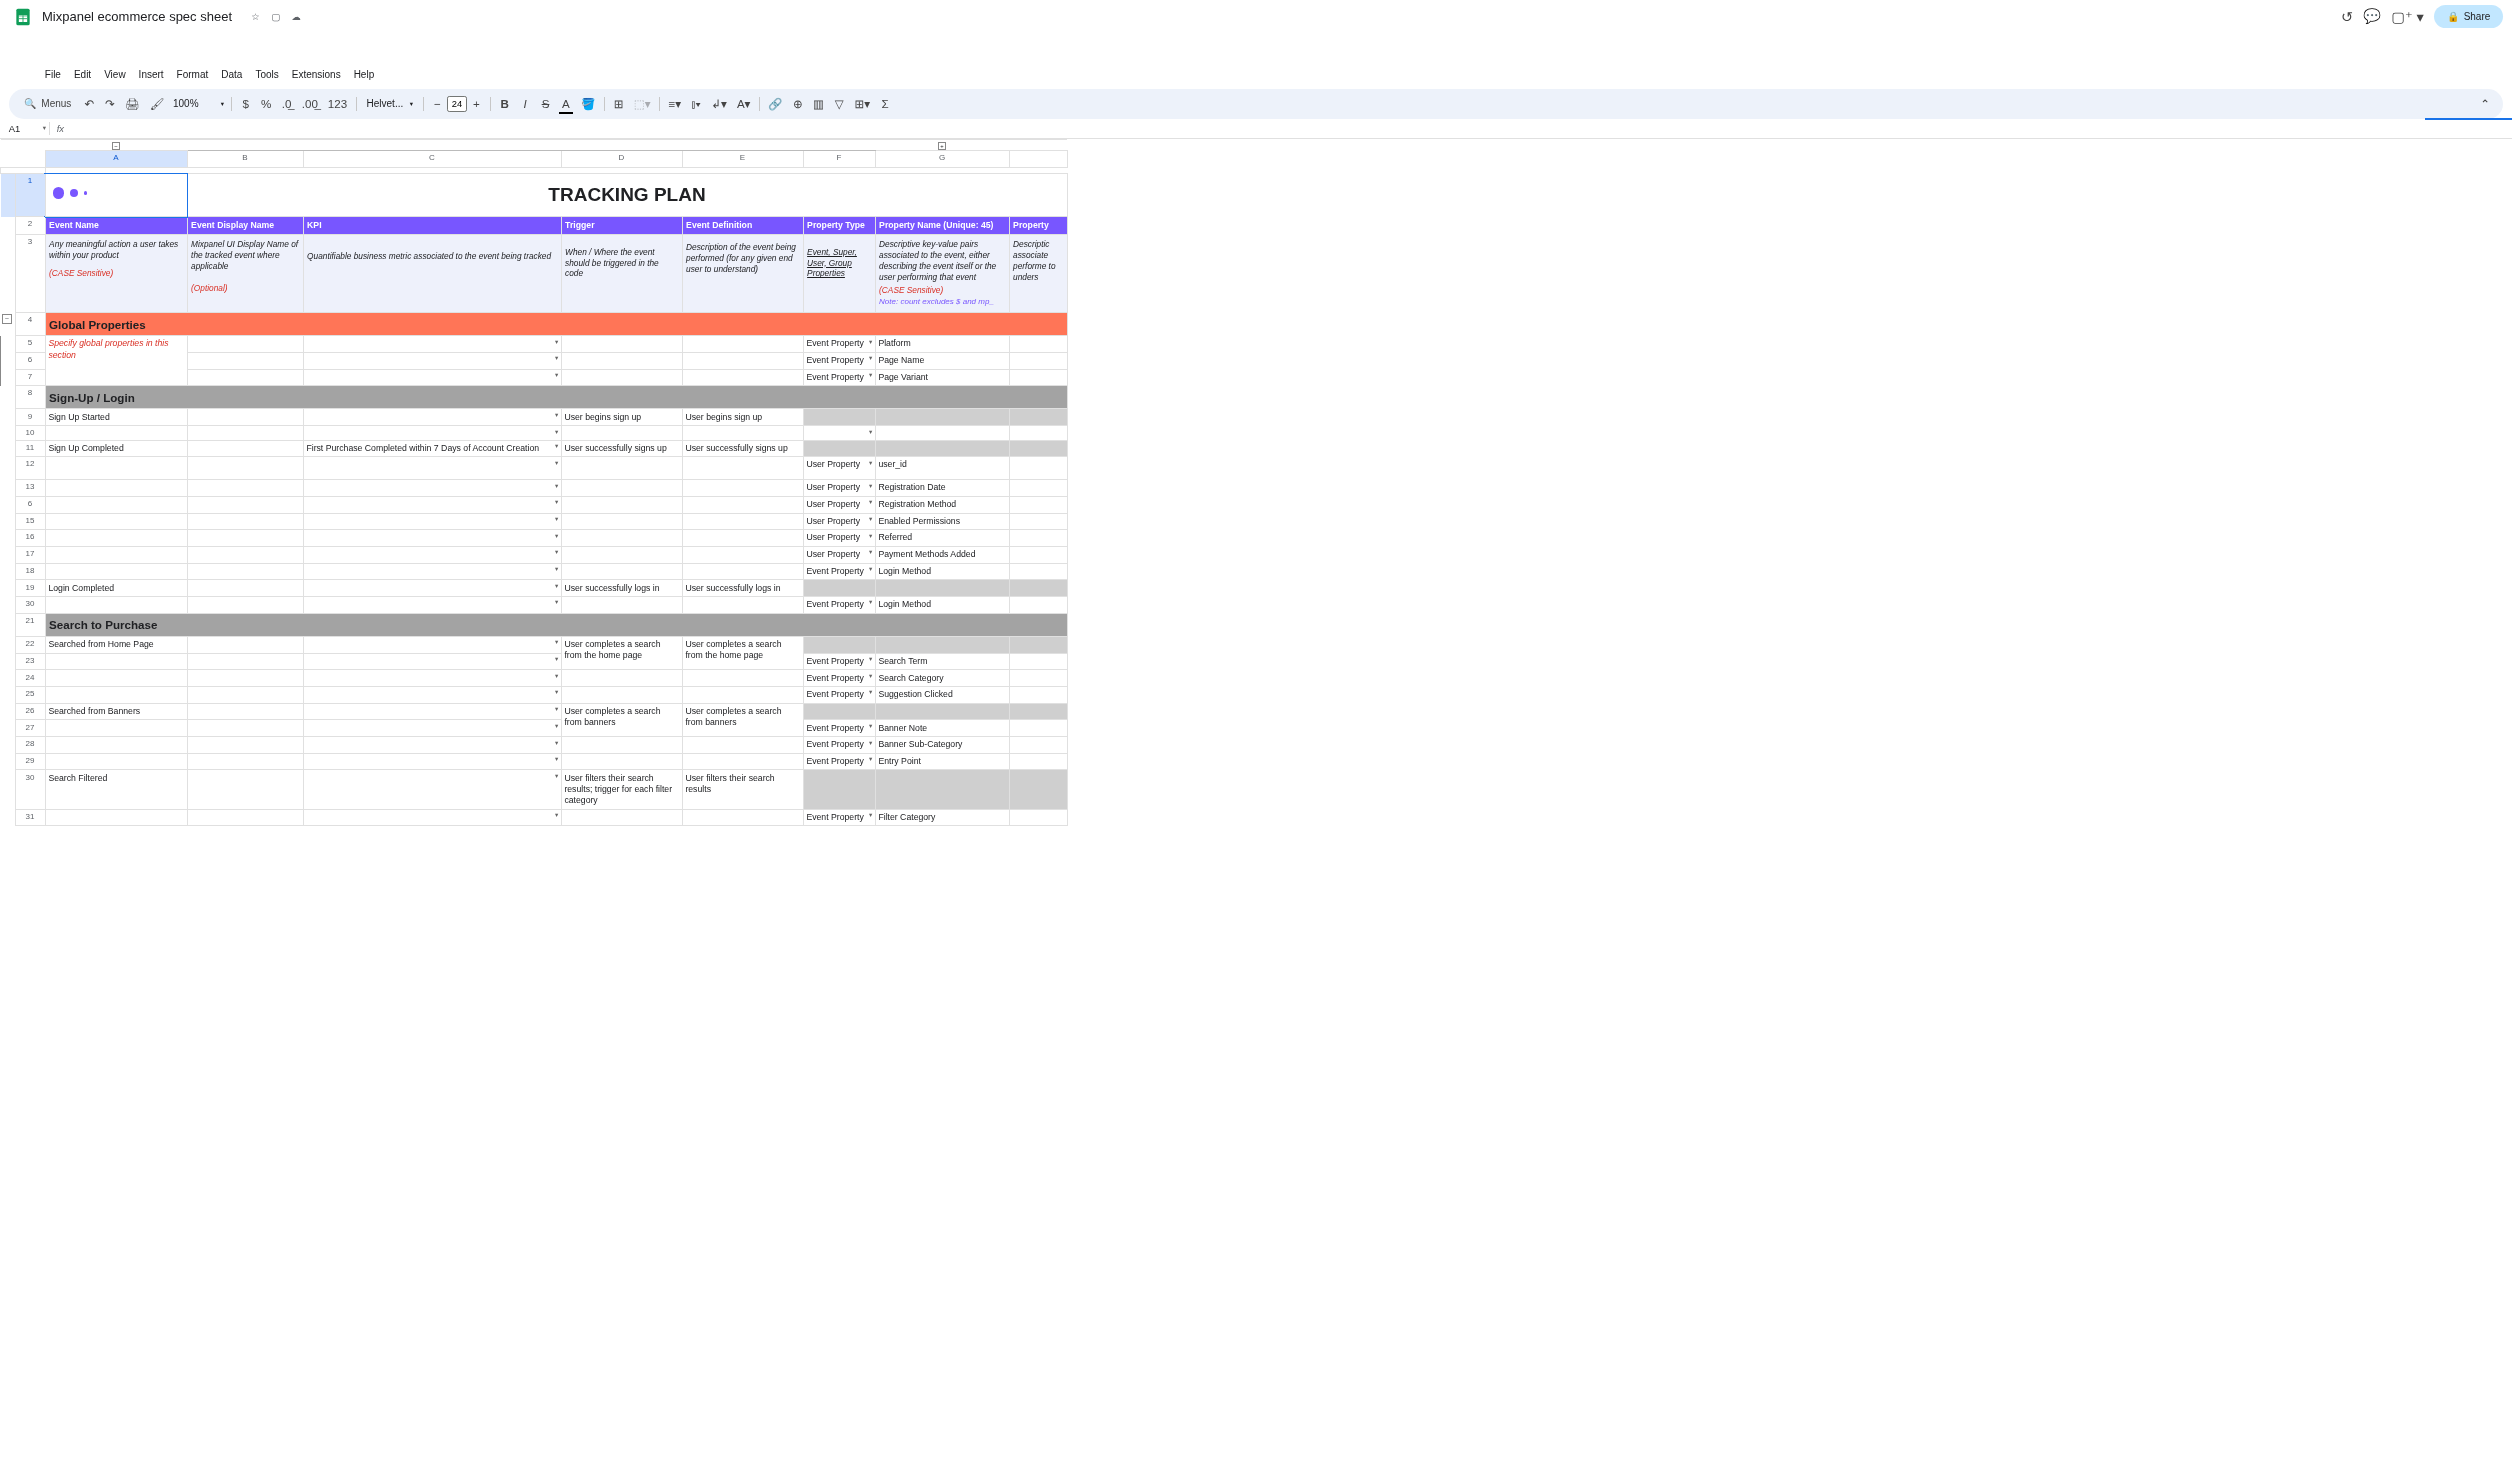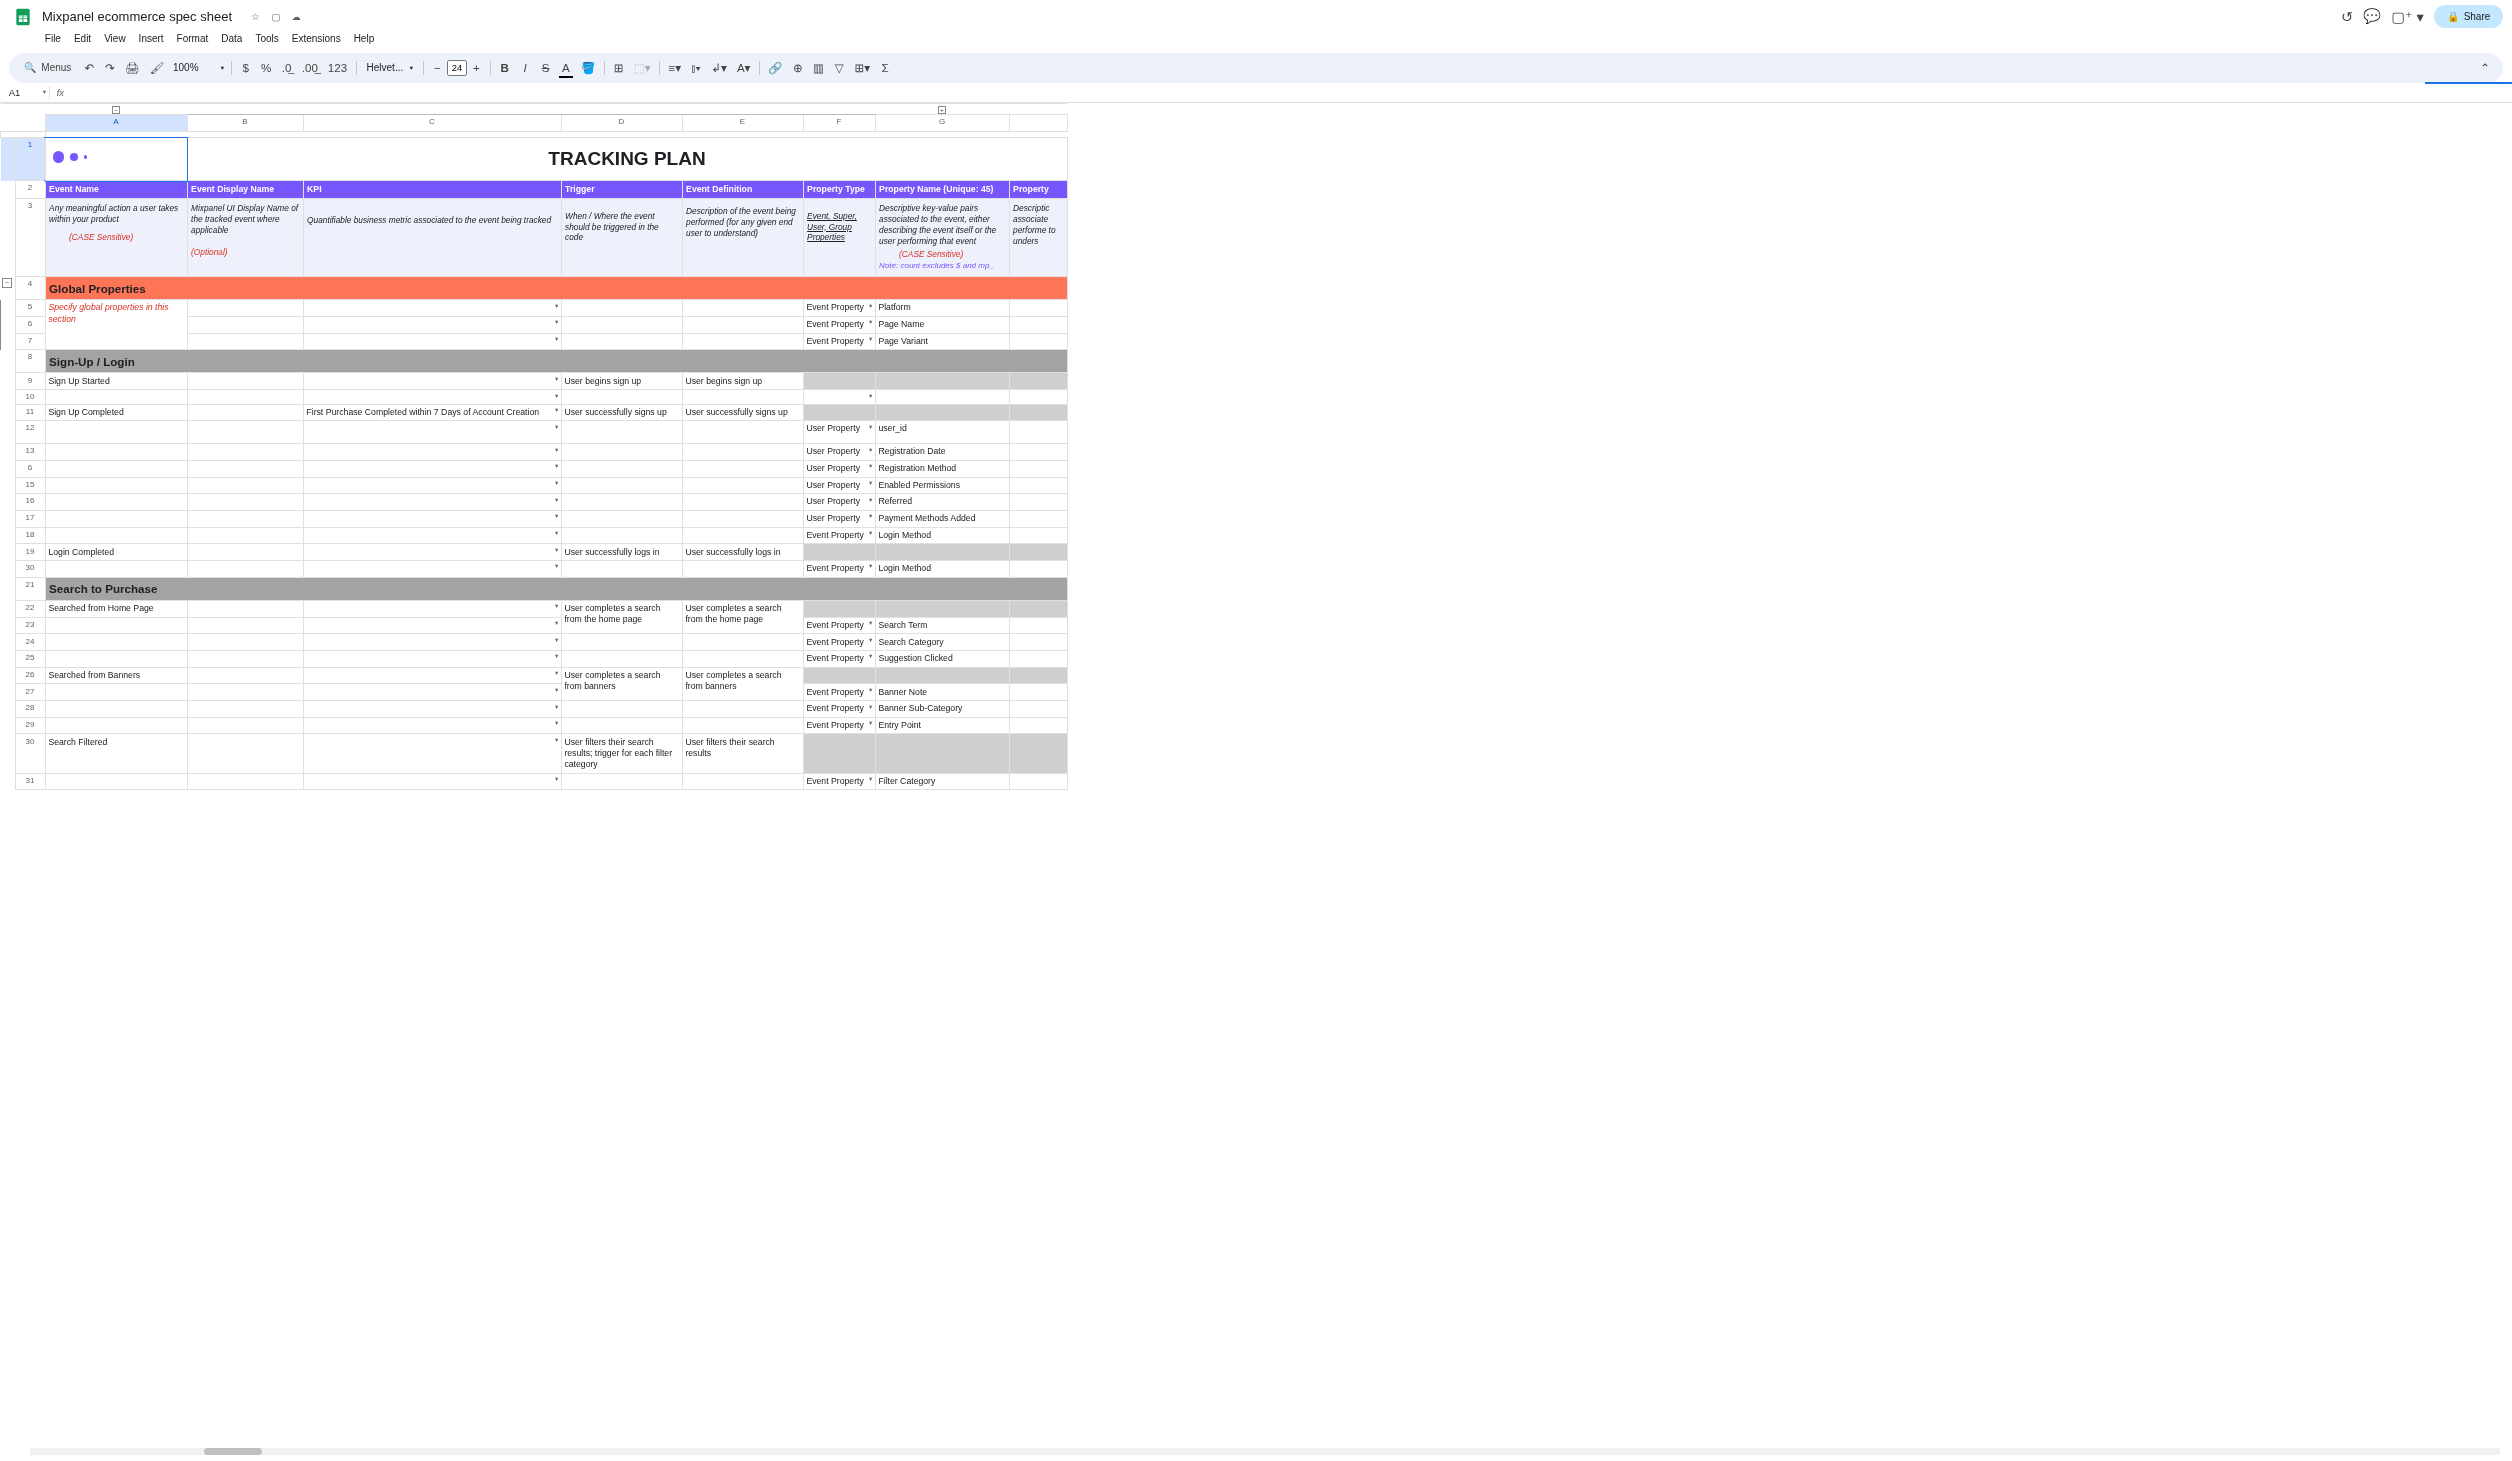--- a/index.html
+++ b/index.html
@@ -12,21 +12,21 @@
 .title-area { flex: 1; display: flex; align-items: center; gap: 12px; }
 .doc-title { font-size: 13px; color: #202124; padding: 1.4px 4.3px; }
 .title-icons { display: flex; gap: 5.8px; }
 .title-icons span { color: #5f6368; cursor: pointer; width: 14.5px; text-align: center; }
 .header-right { display: flex; align-items: center; gap: 10px; }
 .header-right .icon-btn { color: #444; cursor: pointer; font-size: 14.5px; }
 .share-btn { display: flex; align-items: center; gap: 4.3px; background: #c2e7ff; border-radius: 14.5px; padding: 5.8px 13px; font-weight: 500; font-size: 10px; cursor: pointer; }
 
 
 .menubar { display: flex; gap: 1.4px; padding: 1.4px 8.7px 0 39px; font-size: 10px; color: #202124; }
-.menubar span { padding: 2.9px 5.8px; cursor: pointer; border-radius: 2.9px; }
+.menubar span { padding: 2.9px 5.8px; cursor: pointer; border-radius: 2.9px; margin-top: 36px; }
 
 
 .toolbar { display: flex; align-items: center; gap: 1.4px; padding: 4.3px 8.7px; background: #edf2fa; margin: 5.8px 8.7px 0 8.7px; border-radius: 17.4px; height: 30px; }
 .tb-btn { padding: 2.9px 4.3px; color: #444; cursor: pointer; border-radius: 2.9px; display: flex; align-items: center; justify-content: center; min-width: 19px; height: 19px; font-size: 11.6px; }
 .tb-sep { width: 0.7px; height: 14.5px; background: #c7c7c7; margin: 0 2.9px; }
 .search-menus { display: flex; align-items: center; gap: 4.3px; padding: 2.9px 7.2px; font-size: 10px; color: #444; }
 .zoom-box { display: flex; align-items: center; gap: 18px; padding: 0 2.9px; font-size: 10px; }
 .font-box { display: flex; align-items: center; gap: 1px; padding: 0 5.8px; font-size: 10px; min-width: 58px; }
 .fontsize-box { display: flex; align-items: center; }
 .fontsize-input { width: 20px; height: 16px; text-align: center; border: 0.7px solid #747775; border-radius: 2.2px; font-size: 9.4px; }
@@ -90,21 +90,21 @@
 
 .selected-cell { outline: 1.4px solid #1a73e8; outline-offset: -0.7px; background: #fff; }
 
 
 .hdr-row td { background: #7856ff; color: #fff; font-weight: bold; }
 .hdr-row .cell { padding: 2.9px 3.6px; }
 
 
 .desc-row td { background: #eef1fb; }
 .desc-row .cell { font-style: italic; font-size: 8.3px; padding: 4.3px 3.6px; }
-.case-sens { color: #d93025; font-style: italic; font-size: 8.3px; display: block; margin-top: 7.2px; margin-left: 20px; }
+.case-sens { color: #d93025; font-style: italic; font-size: 8.3px; display: block; margin-top: 7.2px; }
 .optional { color: #d93025; font-style: italic; }
 .linky { text-decoration: underline; font-style: italic; }
 .note-purple { color: #7856ff; font-style: italic; font-size: 8px; }
 
 
 .section-orange td { background: #ff7557; font-weight: bold; font-size: 11.6px; }
 .section-teal td { background: #a3a3a3; font-weight: bold; font-size: 11.6px; }
 .section-orange .cell, .section-teal .cell { padding: 3.6px 3.6px; }
 
 .global-note { color: #d93025; font-style: italic; font-size: 8.7px; }

